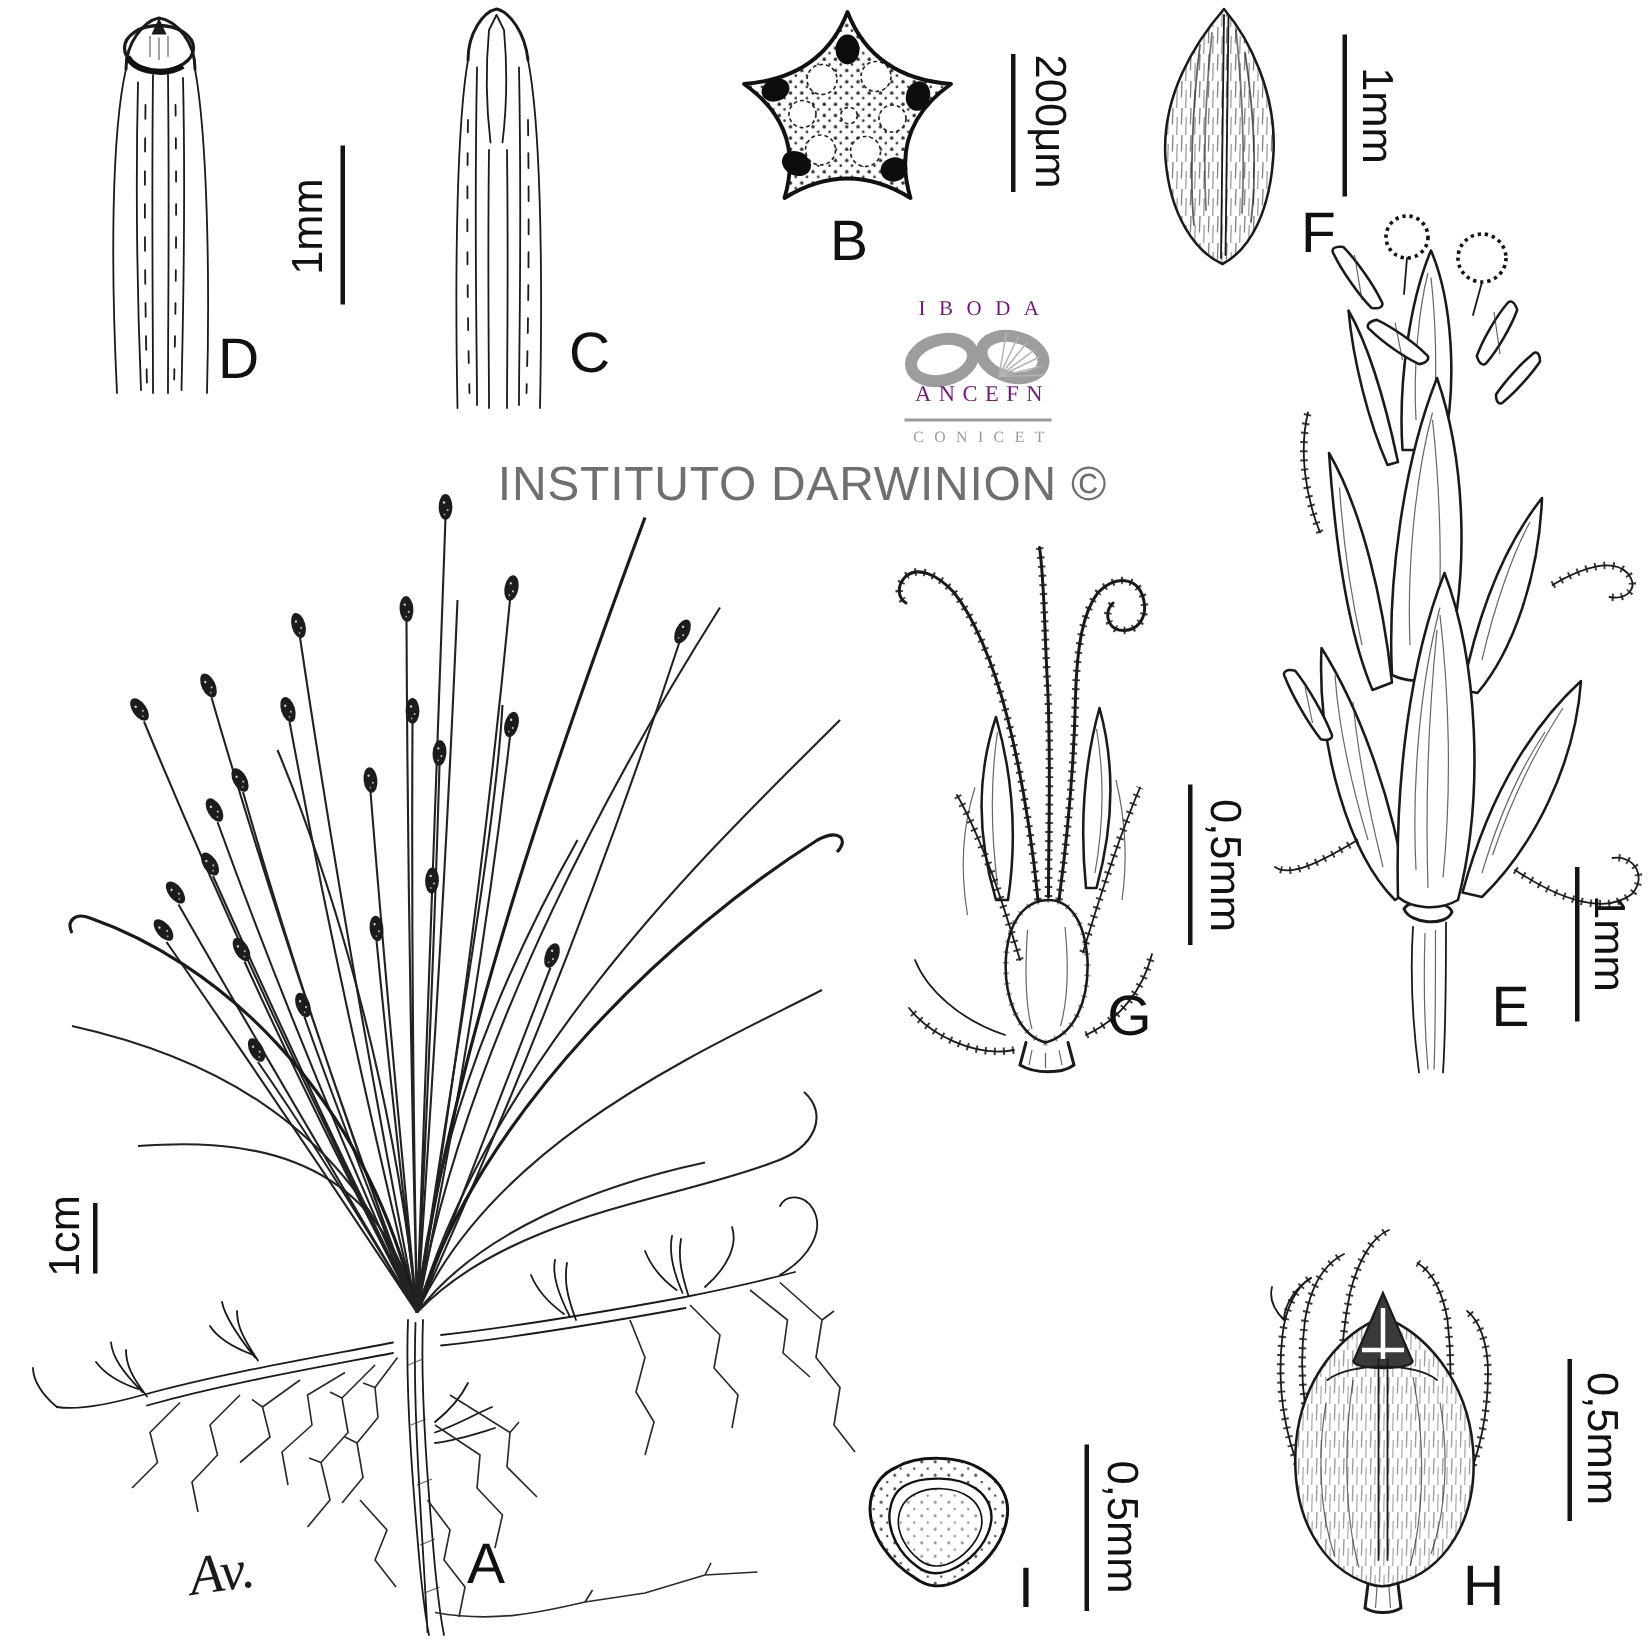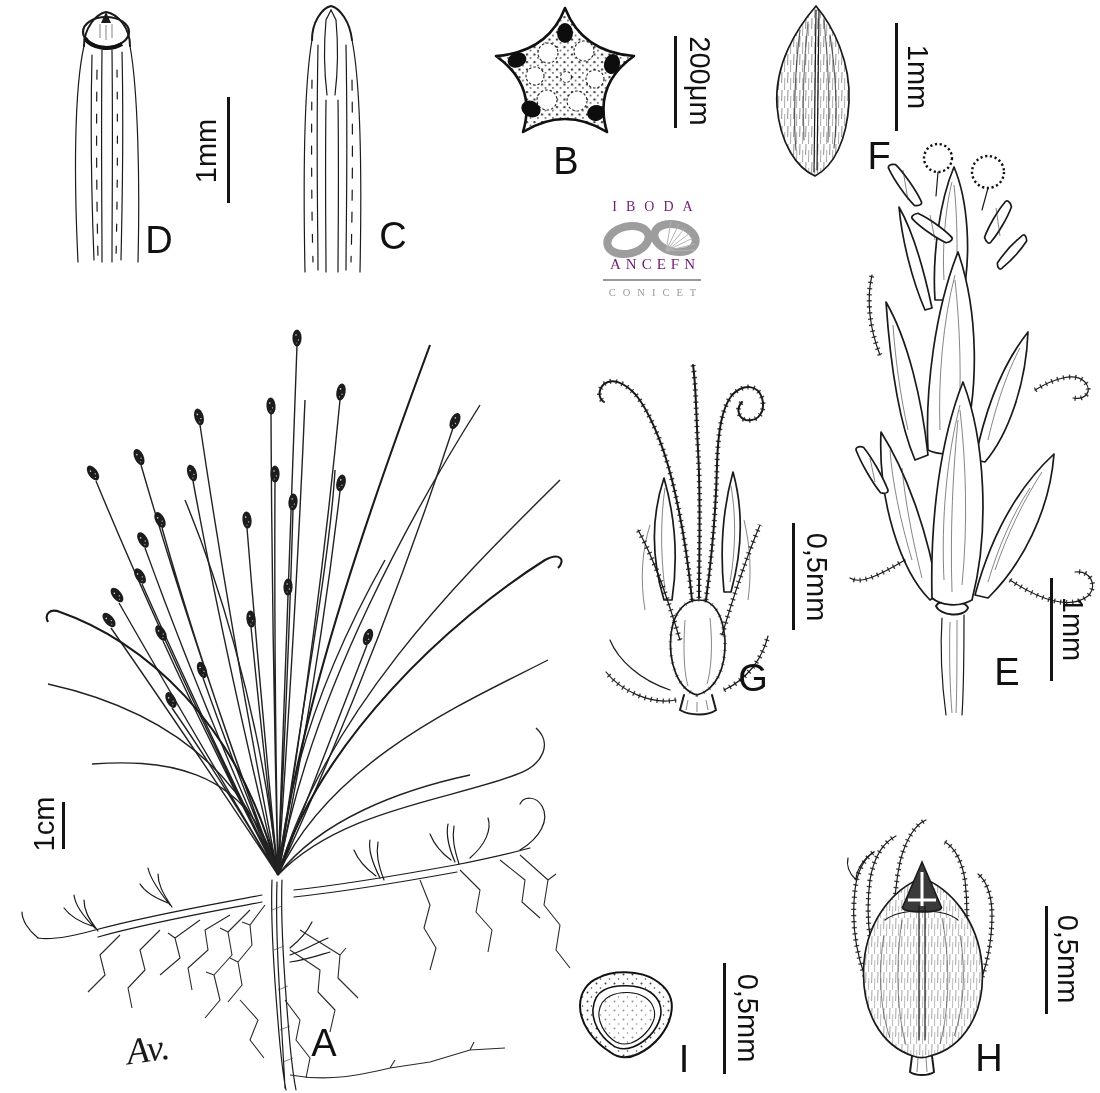--- a/index.html
+++ b/index.html
@@ -311,16 +311,17 @@
   <div class="bar" style="left:1045px;top:906px;width:3px;height:108px"></div>
   <div class="sc r90" style="left:1067px;top:959px">0,5mm</div>
 
   <div class="sc rm90" style="left:44px;top:824px">1cm</div>
   <div class="bar" style="left:62px;top:802px;width:3px;height:47px"></div>
 
   <div class="brand iboda" style="left:657px;top:207px">IBODA</div>
   <div class="brand conicet" style="left:655px;top:264px">ANCEFN</div>
   <div class="rule" style="left:603px;top:279px;width:98px;height:2px"></div>
   <div class="brand ancefn" style="left:656px;top:292px">CONICET</div>
+  <div class="darwin" style="left:535px;top:323px">INSTITUTO DARWINION ©</div>
 
   <div class="sig" style="left:148px;top:1049px">Av.</div>
 
 </div>
 
 </body></html>

